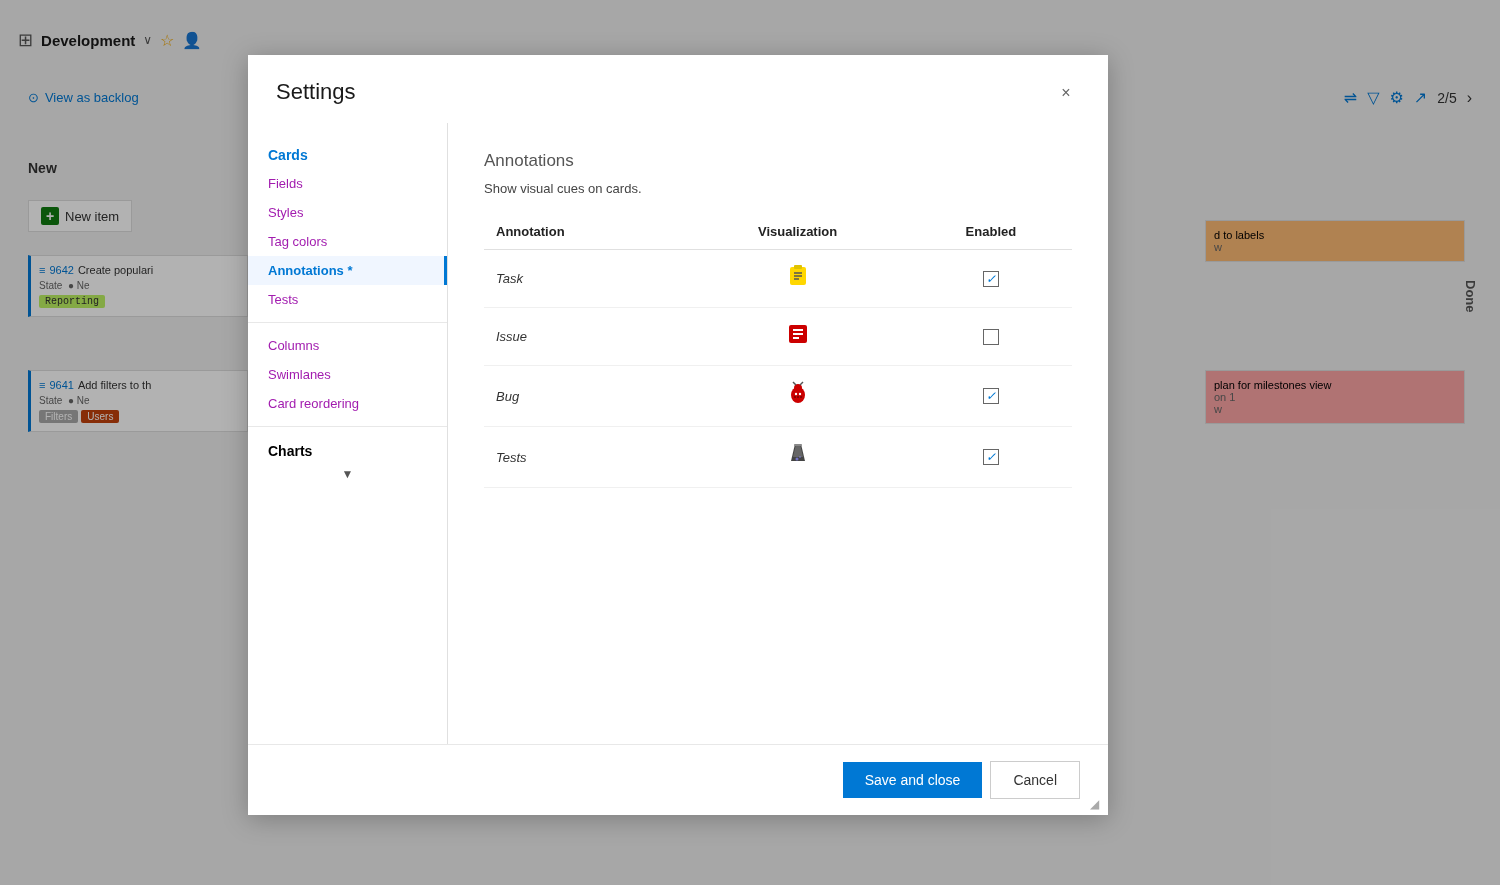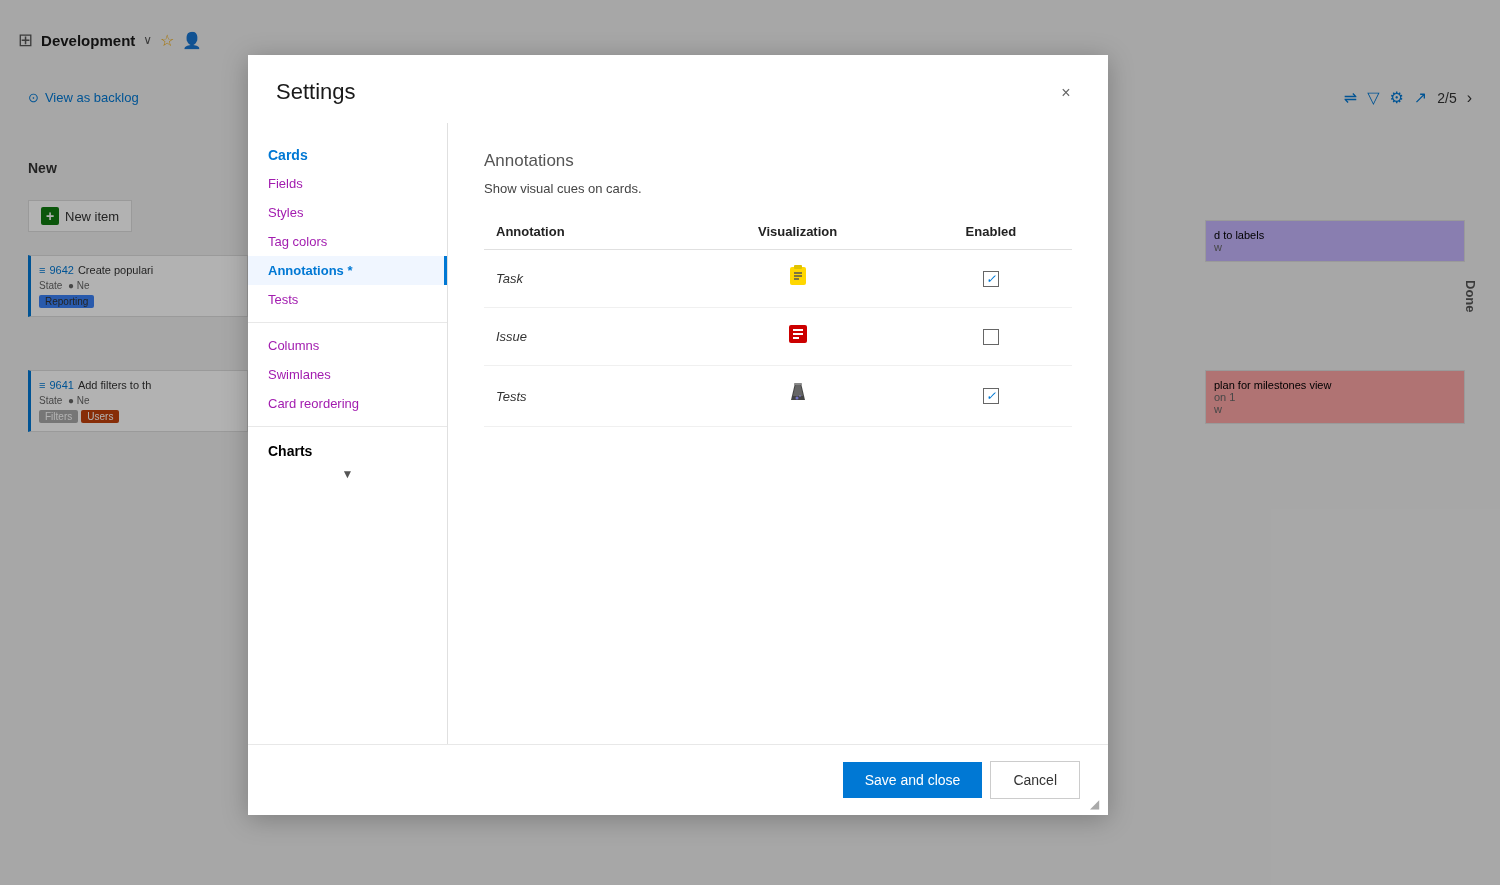--- a/index.html
+++ b/index.html
@@ -108,21 +108,21 @@
       font-size: 10px;
       margin-top: 4px;
     }
     .tag {
       display: inline-block;
       padding: 1px 6px;
       border-radius: 2px;
       font-size: 10px;
       margin-top: 4px;
     }
-    .tag-yellow { background: #3b82f6; color: #333; }
+    .tag-yellow { background: #bef264; color: #333; font-family: Liberation Mono, monospace; }
     .tag-green { background: #c2410c; color: white; }
     .tag-gray { background: #aaa; color: white; }
     .right-panel-toolbar {
       position: absolute;
       top: 88px;
       right: 28px;
       display: flex;
       align-items: center;
       gap: 10px;
     }
@@ -411,21 +411,21 @@
     <span class="card-number">9641</span>
     <span class="card-title">Add filters to th</span>
   </div>
   <div class="state-line">State &nbsp;● Ne</div>
   <span class="tag tag-gray">Filters</span>
   <span class="tag tag-green">Users</span>
 </div>
 
 <div class="done-label" style="position:absolute; top:280px; right:22px; writing-mode:vertical-rl; font-size:13px; font-weight:600; color:#555;">Done</div>
 
-<div style="position:absolute; top:220px; right:35px; width:260px; background:#c4b5fd; border:1px solid #ddd; padding:8px; font-size:11px;">
+<div style="position:absolute; top:220px; right:35px; width:260px; background:#fdba74; border:1px solid #ddd; padding:8px; font-size:11px;">
   <div>d to labels</div>
   <div style="color:#666;">w</div>
 </div>
 
 <div style="position:absolute; top:370px; right:35px; width:260px; background:#fca5a5; border:1px solid #ddd; padding:8px; font-size:11px;">
   <div>plan for milestones view</div>
   <div style="color:#666;">on 1<br>w</div>
 </div>
 
 <div class="overlay"></div>
@@ -508,20 +508,46 @@
                 </svg>
               </span>
             </td>
             <td class="center">
               <div class="checkbox-cell">
                 <div class="checkbox-custom"></div>
               </div>
             </td>
           </tr>
 
+          <tr>
+            <td>Bug</td>
+            <td class="center">
+              <span style="font-size:22px; display:inline-block;">
+                <svg width="26" height="26" viewBox="0 0 26 26">
+                  <ellipse cx="13" cy="15" rx="7" ry="8" fill="#c00"></ellipse>
+                  <circle cx="13" cy="8" r="4" fill="#c00"></circle>
+
+                  <circle cx="11" cy="14" r="1.2" fill="white"></circle>
+                  <circle cx="15" cy="14" r="1.2" fill="white"></circle>
+
+                  <circle cx="10" cy="17" r="1" fill="black" opacity="0.4"></circle>
+                  <circle cx="13" cy="17" r="1" fill="black" opacity="0.4"></circle>
+                  <circle cx="16" cy="17" r="1" fill="black" opacity="0.4"></circle>
+
+                  <line x1="11" y1="5" x2="8" y2="2" stroke="#555" stroke-width="1.5"></line>
+                  <line x1="15" y1="5" x2="18" y2="2" stroke="#555" stroke-width="1.5"></line>
+                </svg>
+              </span>
+            </td>
+            <td class="center">
+              <div class="checkbox-cell">
+                <div class="checkbox-custom checked"></div>
+              </div>
+            </td>
+          </tr>
 
           <tr>
             <td>Tests</td>
             <td class="center">
               <span style="font-size:22px; display:inline-block;">
                 <svg width="26" height="26" viewBox="0 0 26 26">
 
                   <polygon points="10,3 16,3 20,20 6,20" fill="#444"></polygon>
                   <polygon points="11,3 15,3 18,16 8,16" fill="#666"></polygon>
                   <rect x="9" y="3" width="8" height="2" rx="1" fill="#888"></rect>

